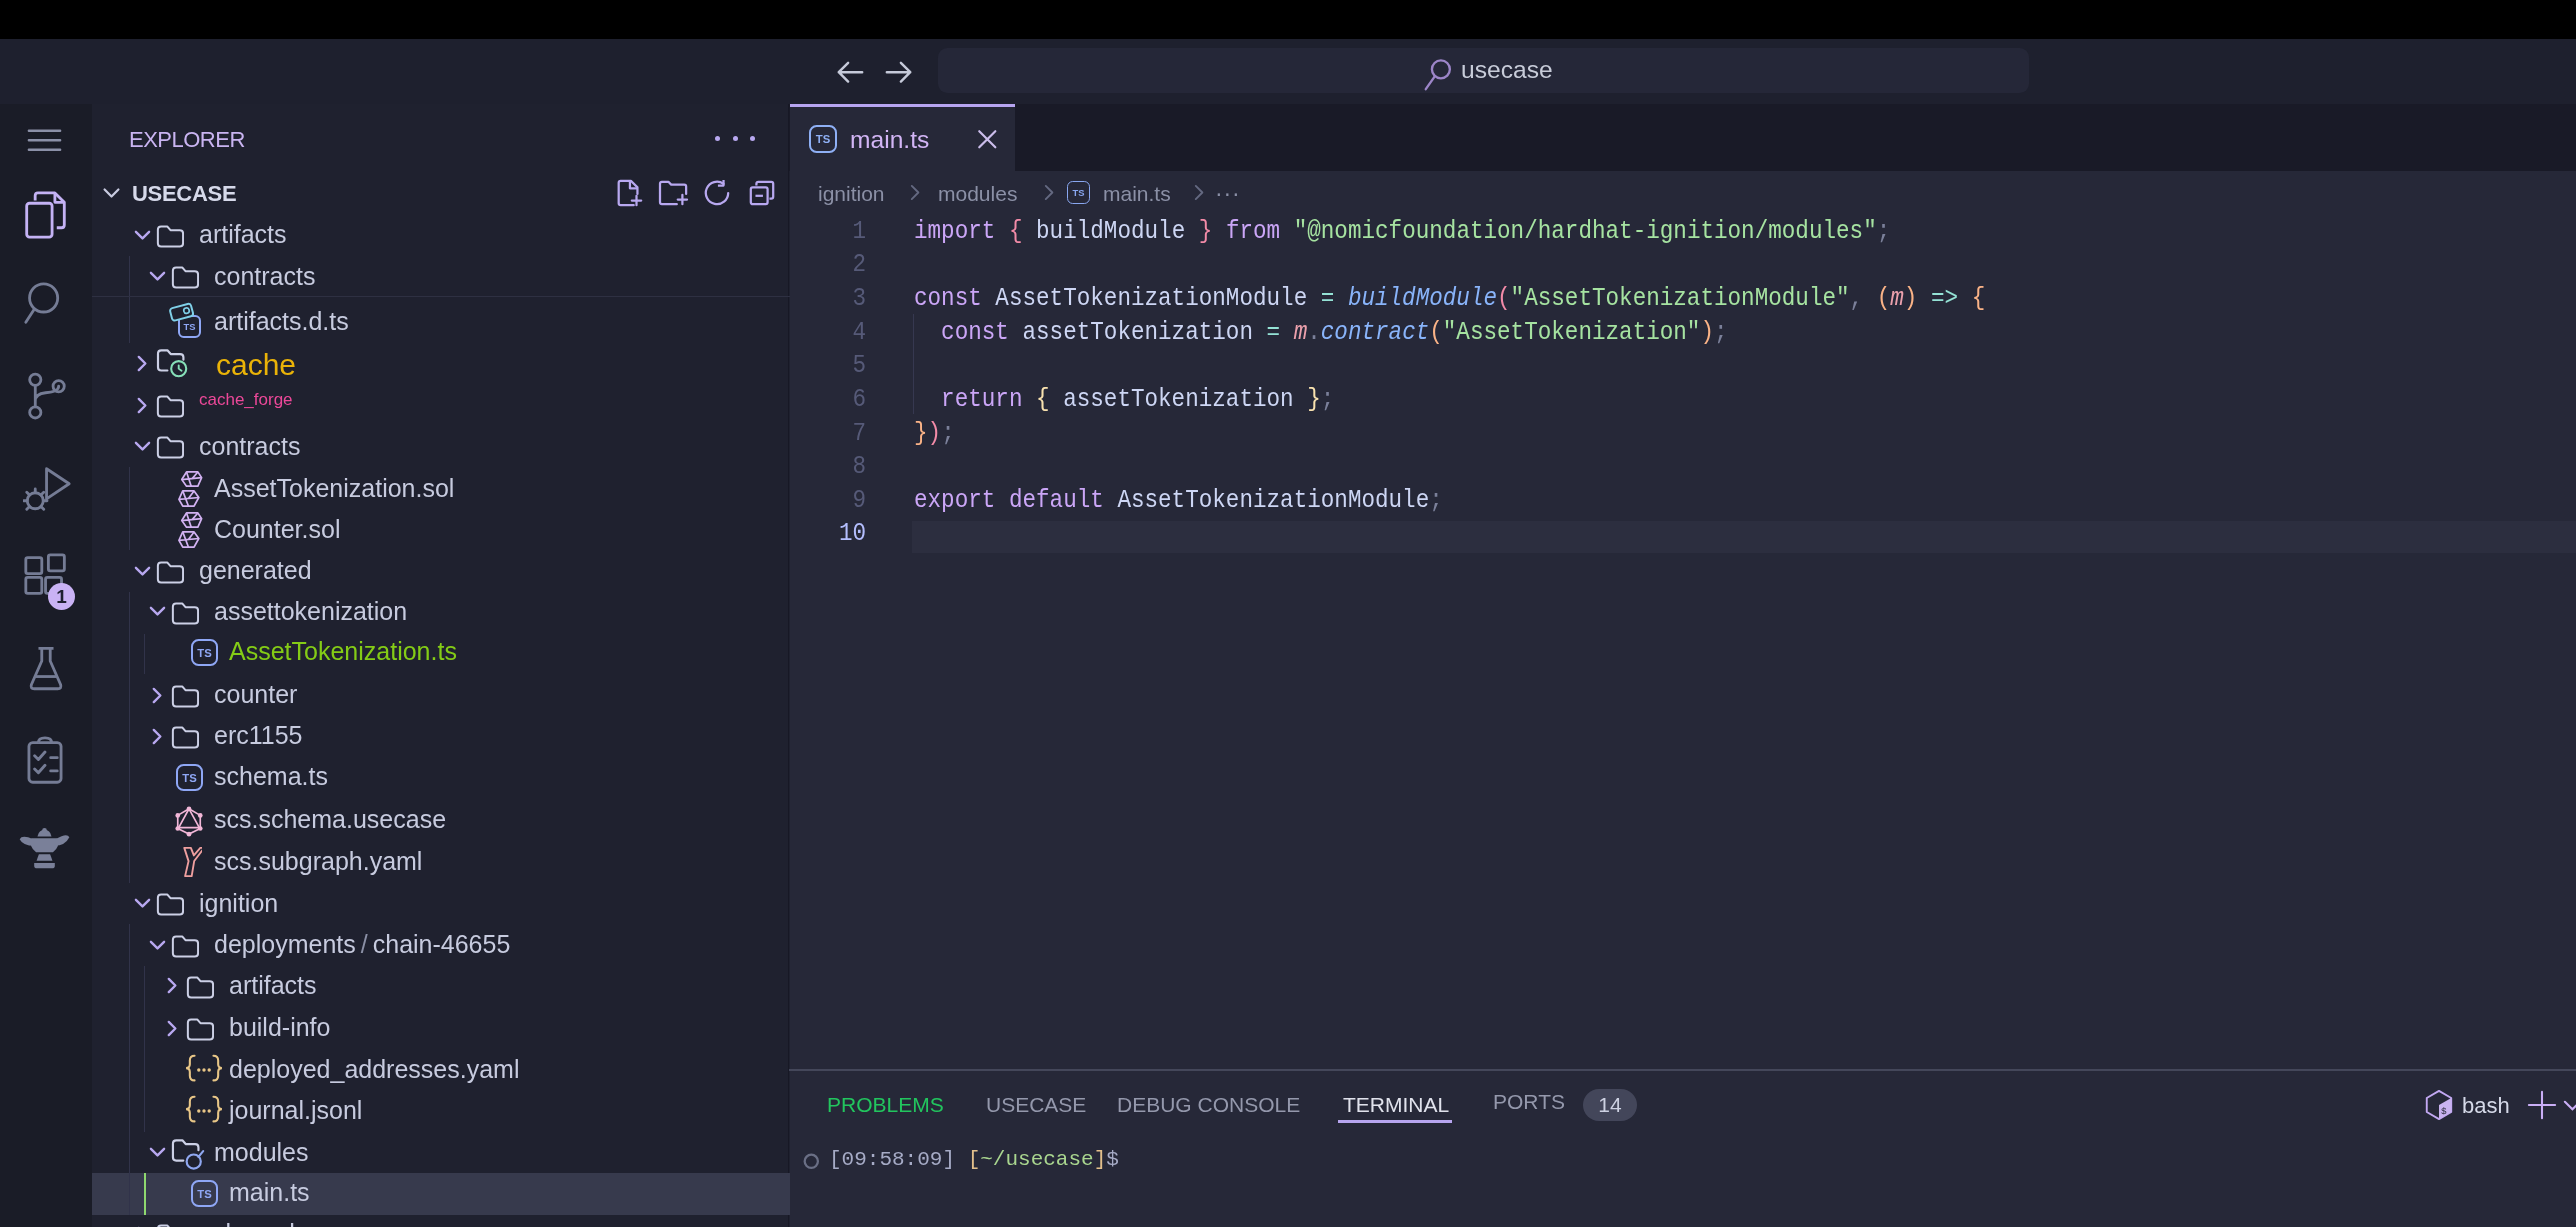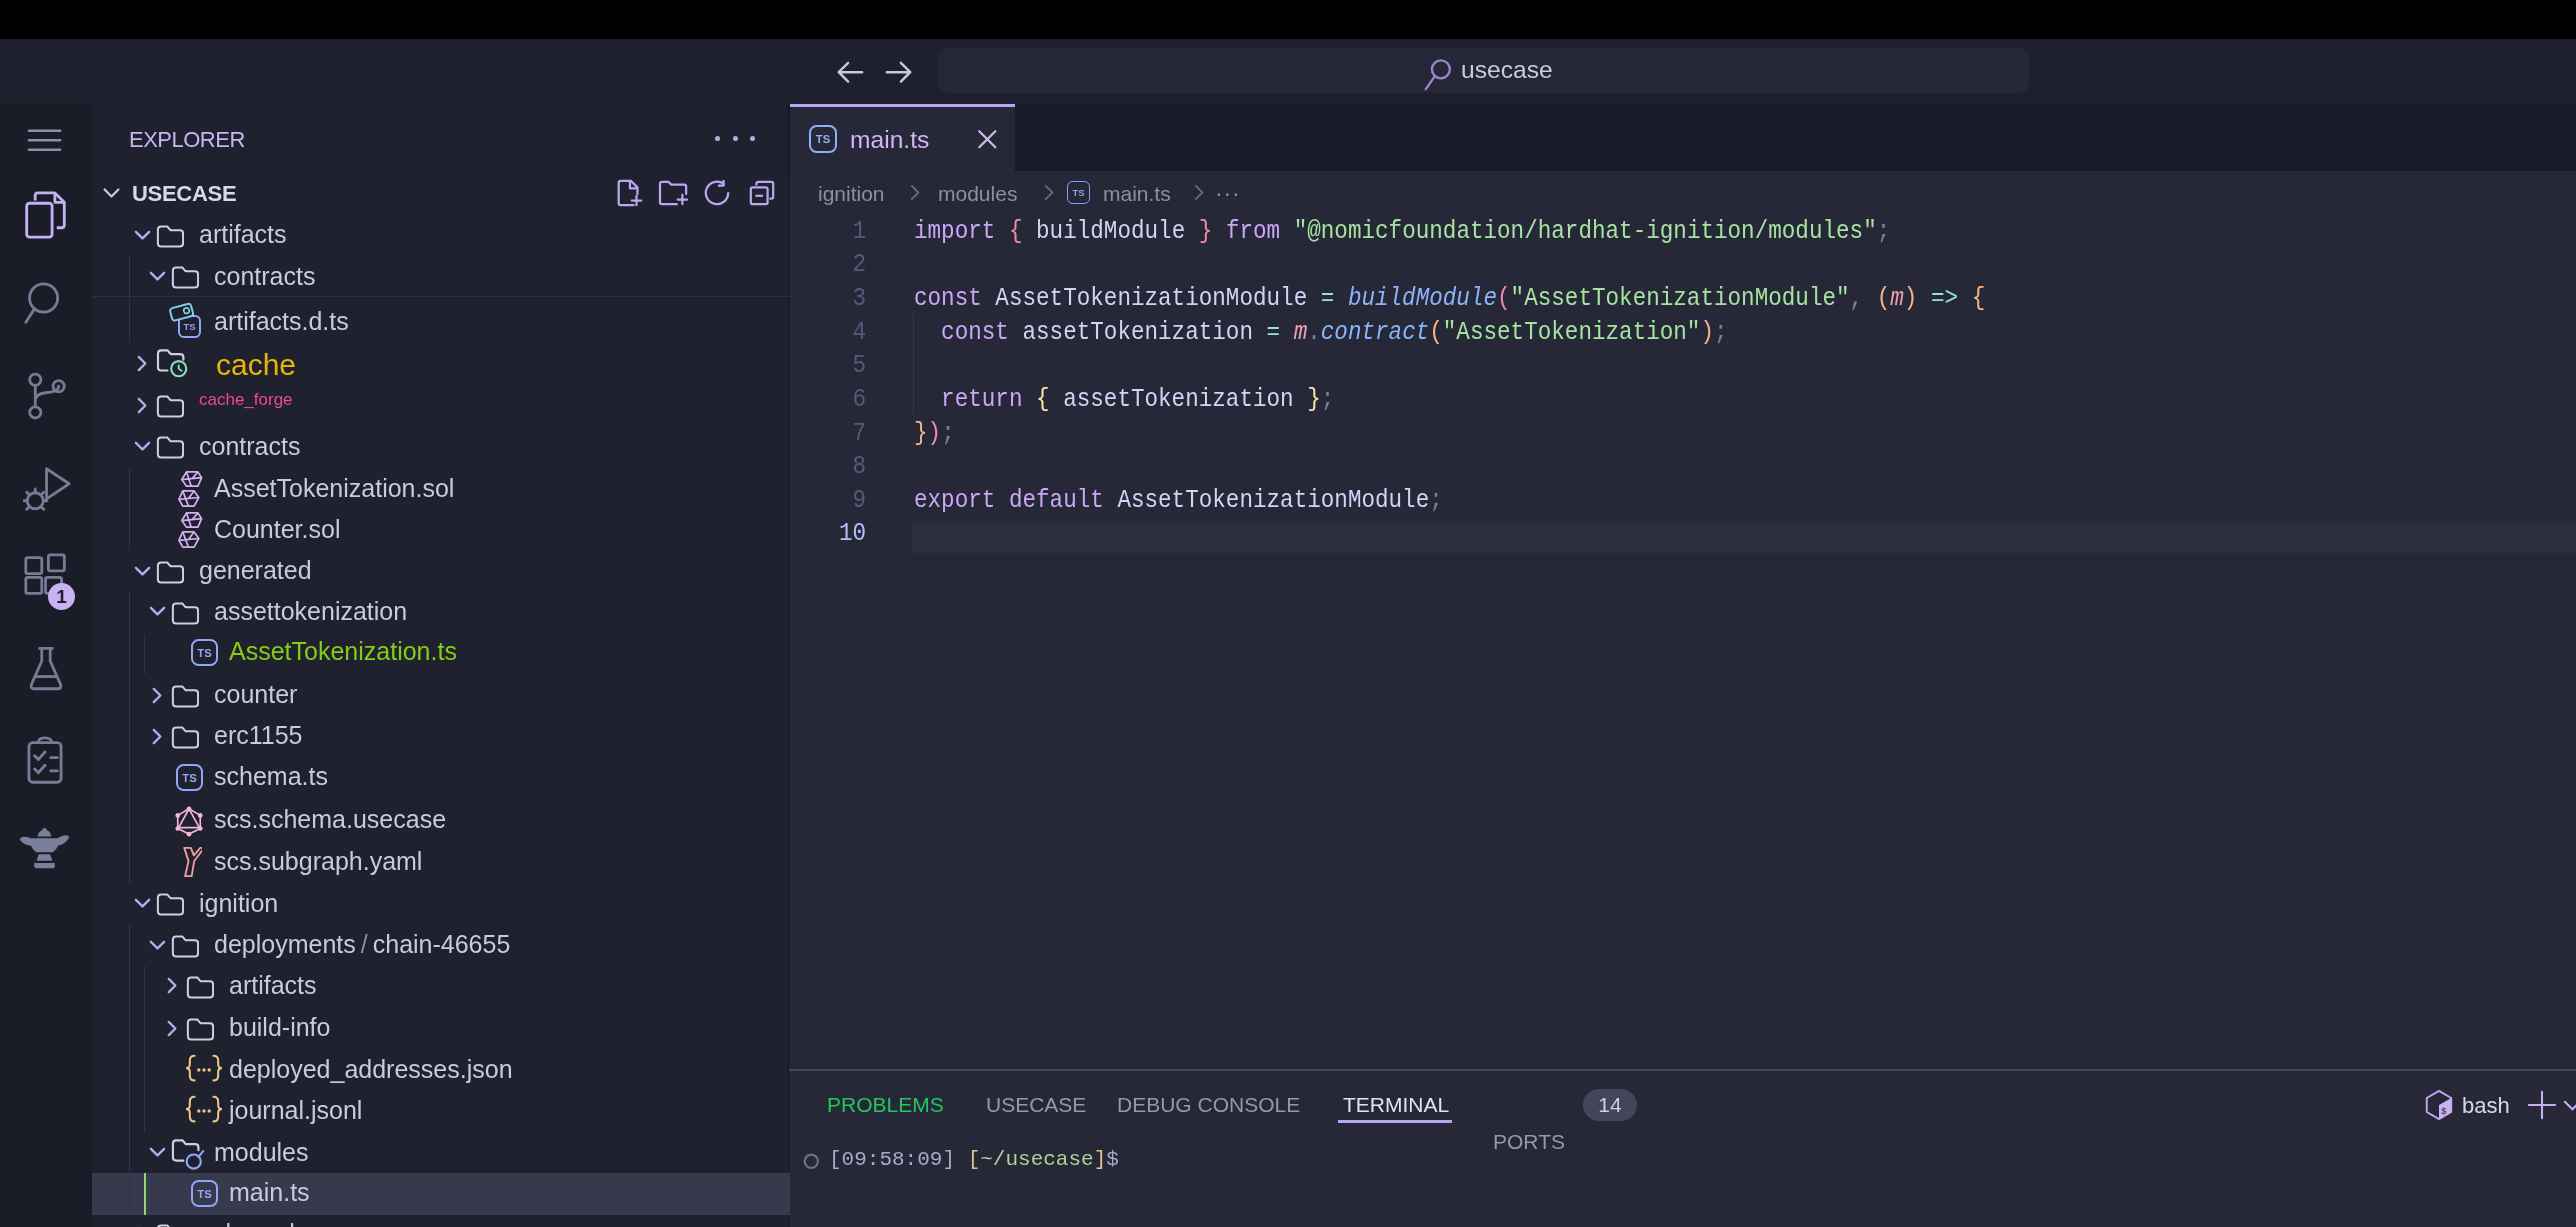--- a/index.html
+++ b/index.html
@@ -279,21 +279,21 @@
     <g stroke="#e8c687" stroke-width="2.2" fill="none" stroke-linecap="round">
       <path d="M10 3 q-5 0-5 5 v4 q0 4-4 4 q4 0 4 4 v4 q0 5 5 5"></path>
       <path d="M30 3 q5 0 5 5 v4 q0 4 4 4 q-4 0-4 4 v4 q0 5-5 5"></path>
     </g>
     <g fill="#e8c687">
       <circle cx="14.5" cy="18" r="1.8"></circle>
       <circle cx="20" cy="18" r="1.8"></circle>
       <circle cx="25.5" cy="18" r="1.8"></circle>
     </g>
   </svg>
-<div class="abs" style="left:229px;top:1055px;font-size:25px;color:#c7cbdf">deployed_addresses.json</div>
+<div class="abs" style="left:229px;top:1055px;font-size:25px;color:#c7cbdf">deployed_addresses.yaml</div>
 <svg class="abs" style="left:185px;top:1094px" width="38" height="34" viewBox="0 0 40 36">
     <g stroke="#e8c687" stroke-width="2.2" fill="none" stroke-linecap="round">
       <path d="M10 3 q-5 0-5 5 v4 q0 4-4 4 q4 0 4 4 v4 q0 5 5 5"></path>
       <path d="M30 3 q5 0 5 5 v4 q0 4 4 4 q-4 0-4 4 v4 q0 5-5 5"></path>
     </g>
     <g fill="#e8c687">
       <circle cx="14.5" cy="18" r="1.8"></circle>
       <circle cx="20" cy="18" r="1.8"></circle>
       <circle cx="25.5" cy="18" r="1.8"></circle>
     </g>
@@ -355,21 +355,21 @@
 <div class="abs mono" style="left:914px;top:483px;height:34px;line-height:34px;font-size:22.6px;white-space:pre;transform:scaleY(1.18);transform-origin:0 50%"><span style="color:#cba6f7">export </span><span style="color:#cba6f7">default </span><span style="color:#cdd6f4">AssetTokenizationModule</span><span style="color:#7b809a">;</span></div>
 <div class="abs" style="left:912px;top:521px;width:1664px;height:32px;background:#2c2e3f"></div>
 <div class="abs mono" style="left:799px;top:516px;width:67px;height:34px;line-height:34px;text-align:right;font-size:22.6px;color:#b4befe;transform:scaleY(1.18)">10</div>
 <div class="abs" style="left:913px;top:314px;width:1.4px;height:100px;background:#363850"></div>
 <div class="abs" style="left:789px;top:1069px;width:1787px;height:1.9px;background:#44475a"></div>
 <div class="abs" style="left:827px;top:1093px;font-size:21px;color:#22c55e">PROBLEMS</div>
 <div class="abs" style="left:986px;top:1093px;font-size:21px;color:#9498ac">USECASE</div>
 <div class="abs" style="left:1117px;top:1093px;font-size:21px;color:#9498ac">DEBUG CONSOLE</div>
 <div class="abs" style="left:1343px;top:1093px;font-size:21px;color:#e0e2ec">TERMINAL</div>
 <div class="abs" style="left:1338px;top:1120px;width:114px;height:2.8px;background:#b7a5f0"></div>
-<div class="abs" style="left:1493px;top:1130px;font-size:21px;color:#9498ac">PORTS</div>
+<div class="abs" style="left:1493px;top:1090px;font-size:21px;color:#9498ac">PORTS</div>
 <div class="abs" style="left:1583px;top:1089px;width:54px;height:32px;border-radius:16px;background:#43465a;color:#cdd1e2;font-size:21px;display:flex;align-items:center;justify-content:center">14</div>
 <svg class="abs" style="left:2423px;top:1089px" width="32" height="32" viewBox="0 0 34 34">
 <path d="M17 2 L30 9.5 V24.5 L17 32 L4 24.5 V9.5 Z" stroke="#c2a8f2" stroke-width="2" fill="none" stroke-linejoin="round"></path>
 <path d="M17 17 L30 9.5 V24.5 L17 32 Z" fill="#c9b3f0"></path>
 <text x="19" y="27" font-size="10" fill="#262838" font-family="Liberation Mono">$</text>
   </svg>
 <div class="abs" style="left:2462px;top:1093px;font-size:22px;color:#d5d9e8">bash</div>
 <svg class="abs" style="left:2527px;top:1090px" width="30" height="30" viewBox="0 0 32 32">
 <path d="M16 2 V30 M2 16 H30" stroke="#c9aef5" stroke-width="2.2" stroke-linecap="round"></path>
   </svg>

